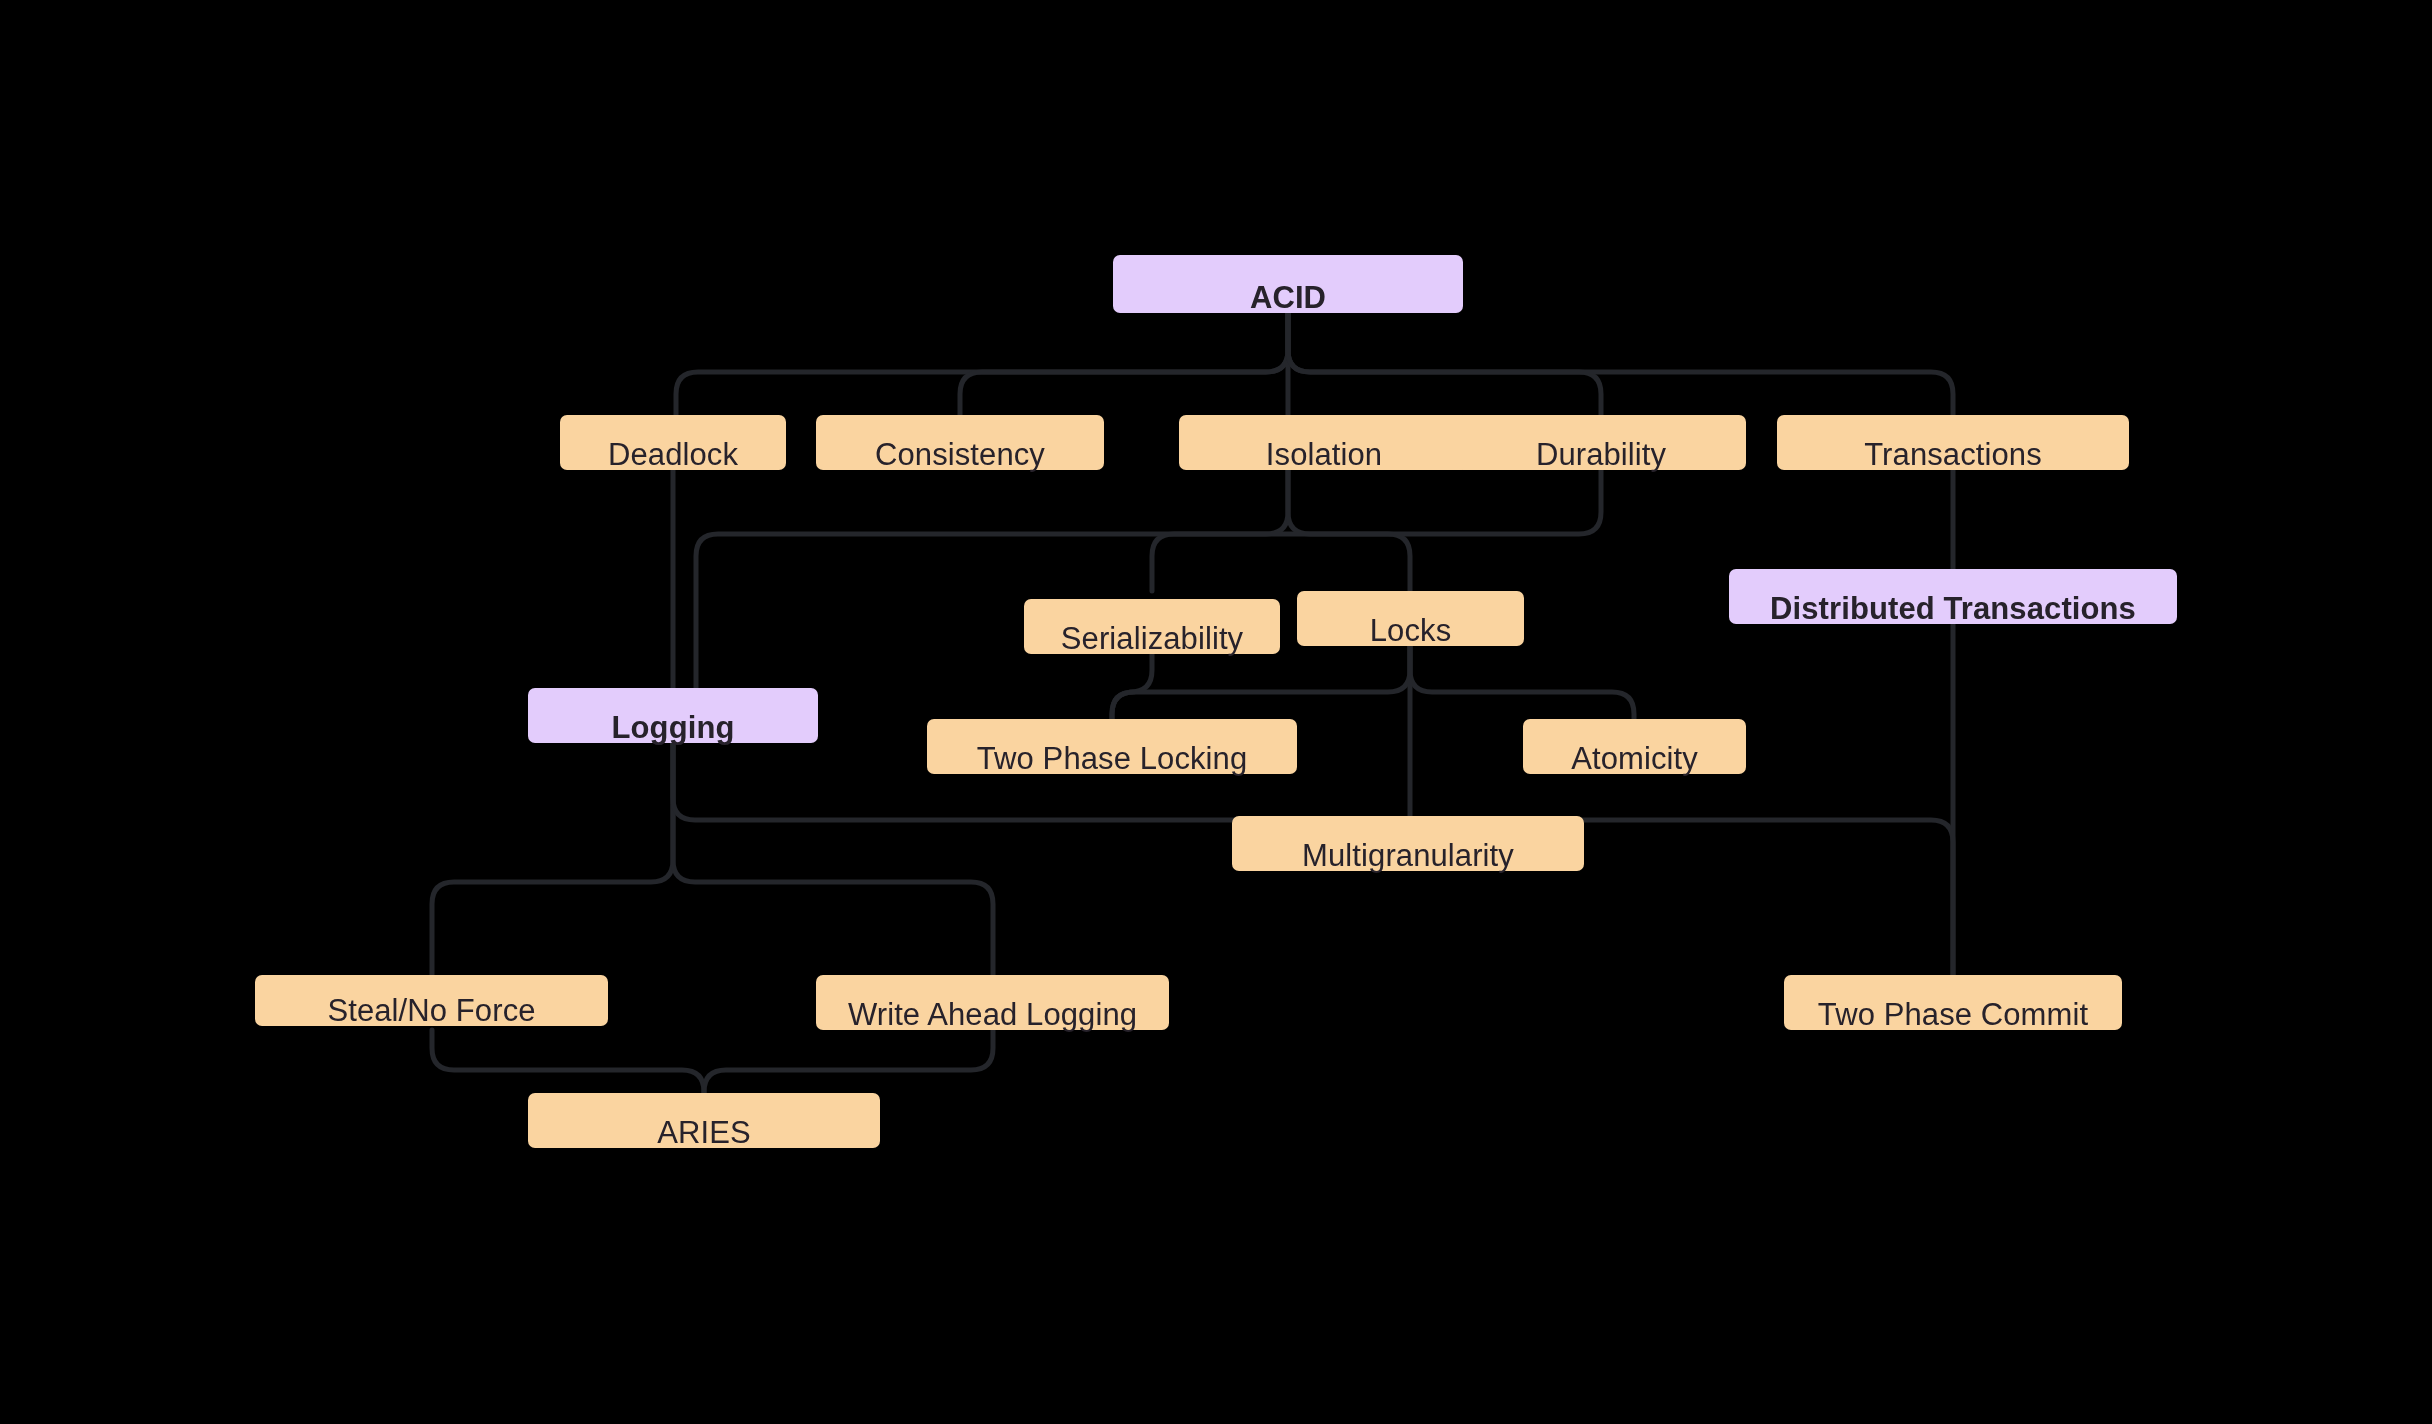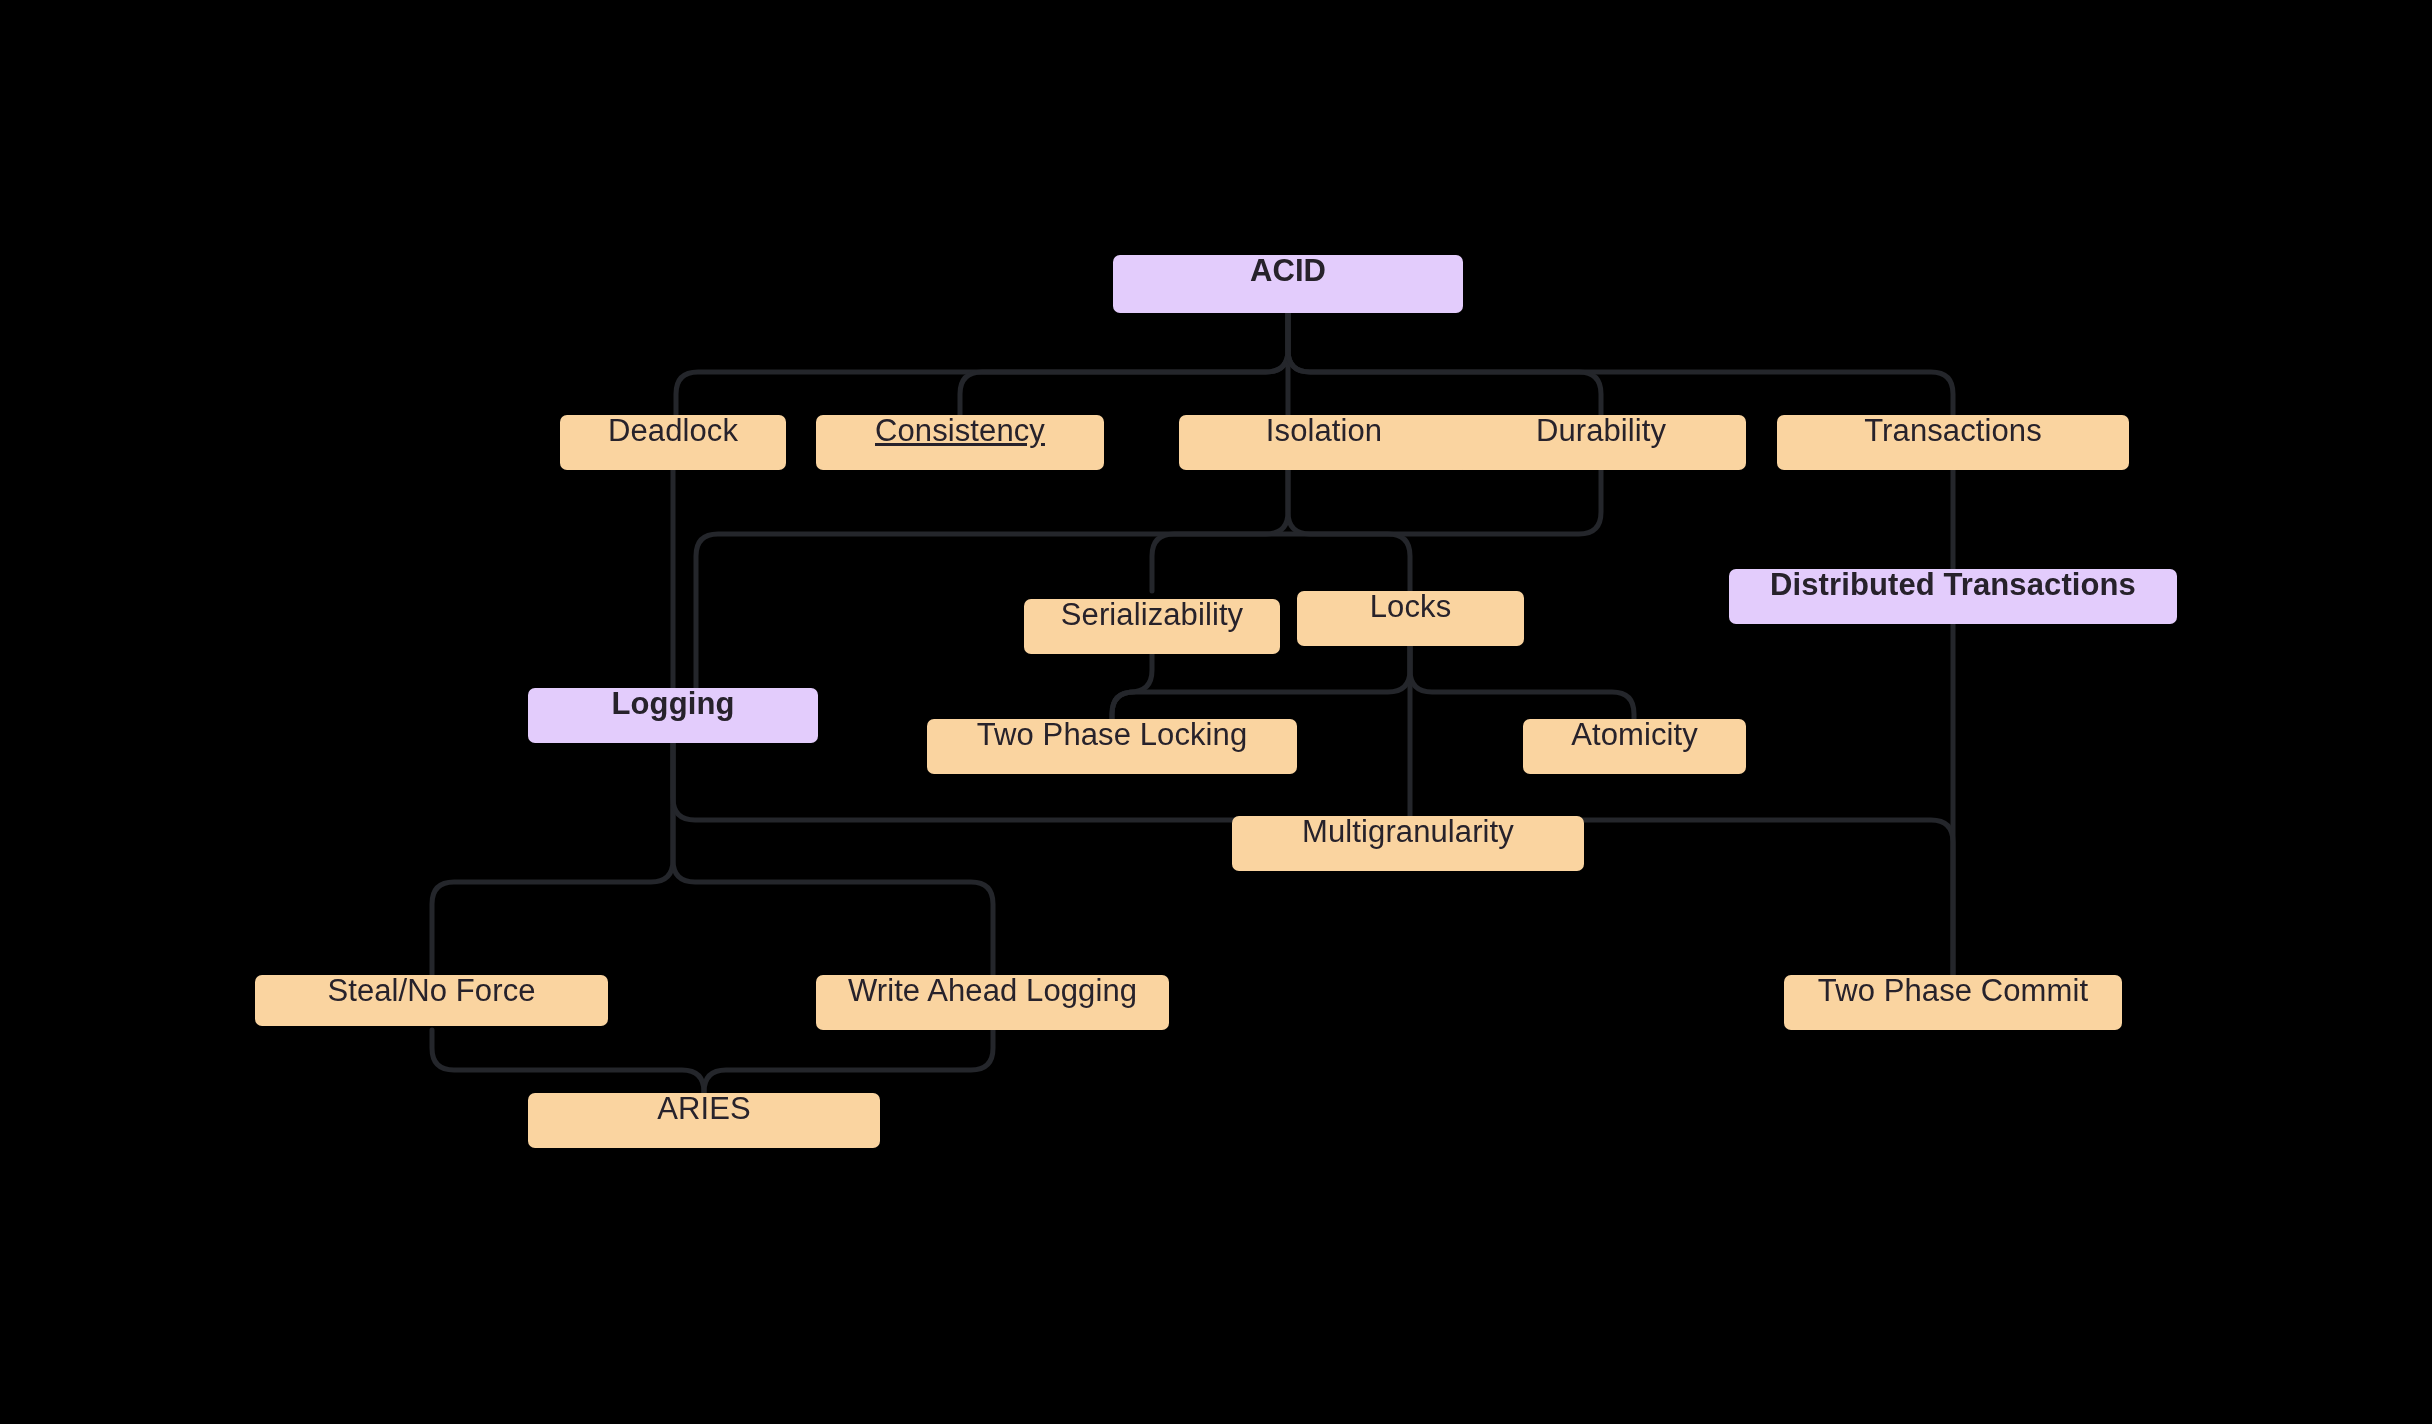--- a/index.html
+++ b/index.html
@@ -30,21 +30,21 @@
     fill: none;
     stroke: #24262b;
     stroke-width: 5;
     stroke-linecap: round;
     stroke-linejoin: round;
   }
   .node {
     position: absolute;
     box-sizing: border-box;
     display: flex;
-    align-items: flex-start;
+    align-items: flex-end;
     justify-content: center;
     border-radius: 7px;
     color: #27222b;
     font-size: 31px;
     line-height: 1;
     letter-spacing: 0.1px;
     white-space: nowrap;
   }
   .node.accent-orange { background: #fad4a0; font-weight: 400; }
   .node.accent-purple { background: #e3ccfc; font-weight: 700; }
@@ -89,21 +89,21 @@
     </g>
   </svg>
 
   <div id="node-layer">
       <div class="node accent-purple" style="left: 1113px; top: 255px; width: 350px; height: 58px;">
         <span class="node-label">ACID</span>
       </div>
       <div class="node accent-orange" style="left: 560px; top: 415px; width: 226px; height: 55px;">
         <span class="node-label">Deadlock</span>
       </div>
-      <div class="node accent-orange" style="left: 816px; top: 415px; width: 288px; height: 55px; text-decoration: underline;">
+      <div class="node accent-orange" style="left: 816px; top: 415px; width: 288px; height: 55px;">
         <span class="node-label">Consistency</span>
       </div>
       <div class="node accent-orange" style="left: 1143px; top: 415px; width: 290px; height: 55px; margin-left: 36px;">
         <span class="node-label">Isolation</span>
       </div>
       <div class="node accent-orange" style="left: 1456px; top: 415px; width: 290px; height: 55px;">
         <span class="node-label">Durability</span>
       </div>
       <div class="node accent-orange" style="left: 1777px; top: 415px; width: 352px; height: 55px; border-radius: 7px;">
         <span class="node-label">Transactions</span>

